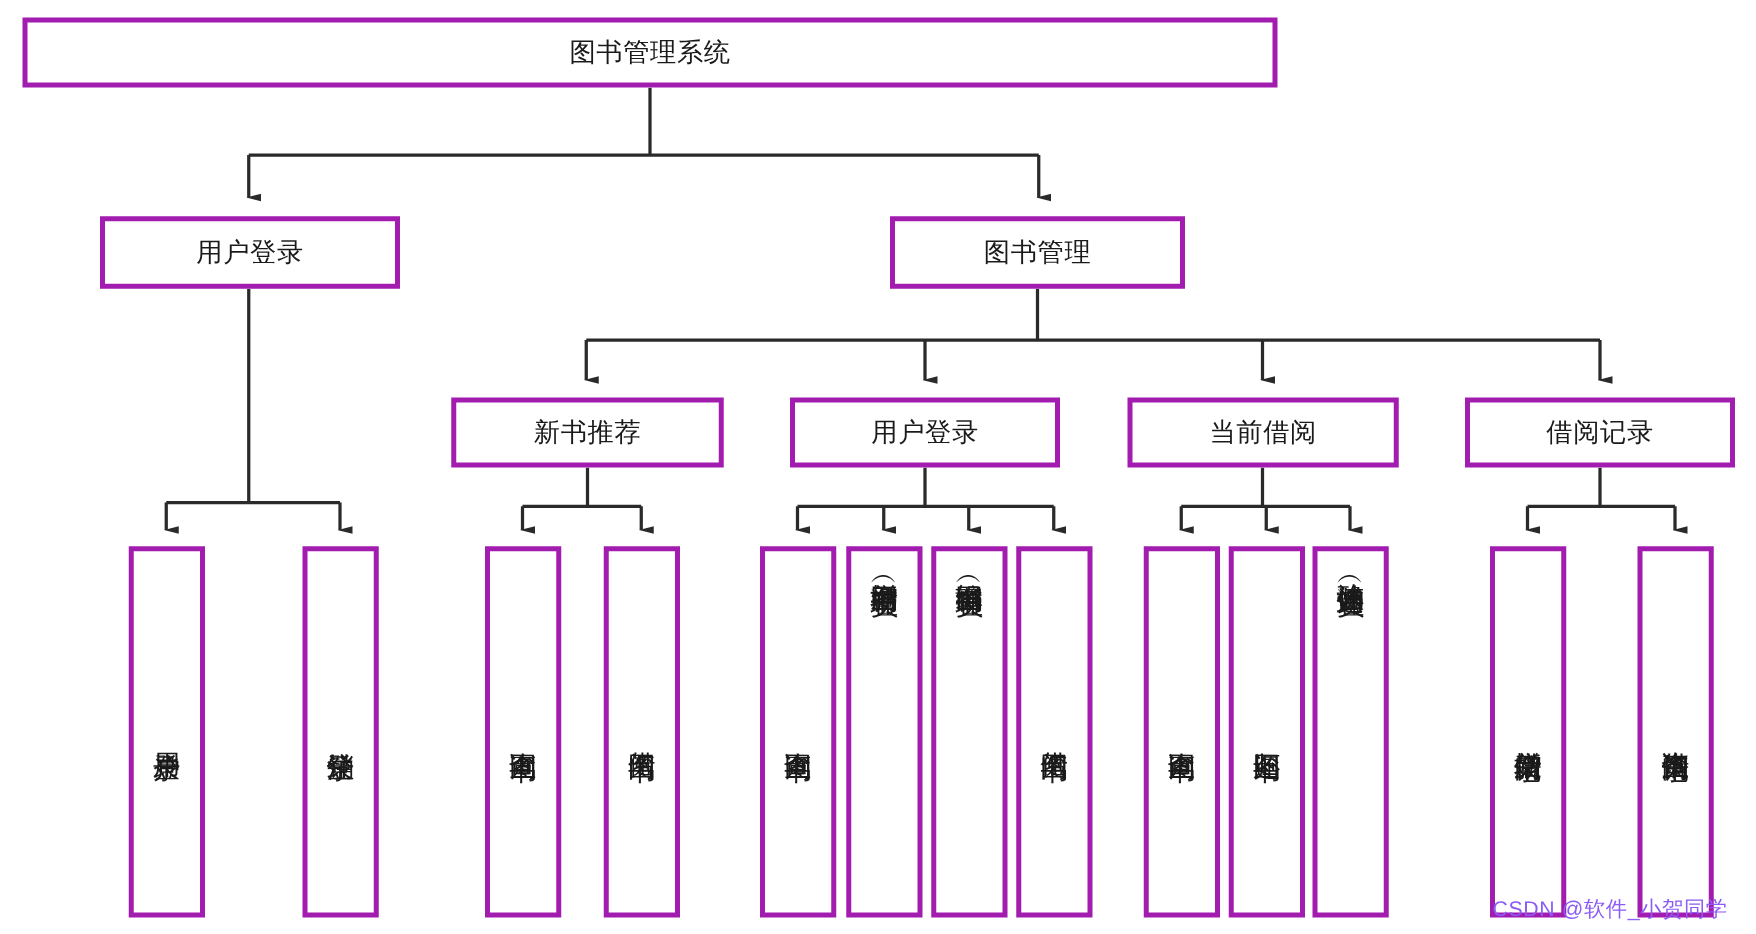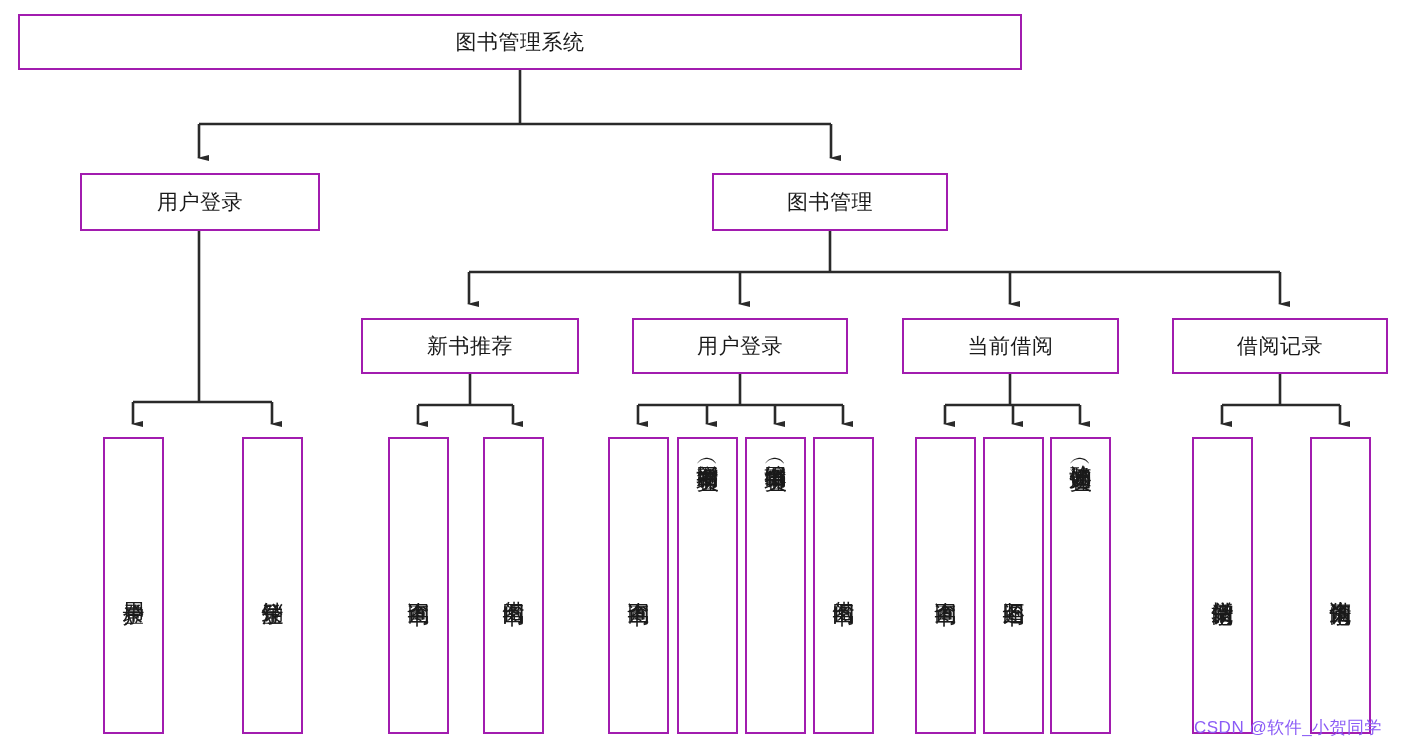--- a/index.html
+++ b/index.html
@@ -22,21 +22,21 @@
   svg.layer {
     position: absolute;
     top: 0;
     left: 0;
     width: 1405px;
     height: 747px;
   }
   .node-box {
     position: absolute;
     box-sizing: border-box;
-    border: 2px solid #a21caf;
+    border: 4px solid #a21caf;
     background: #ffffff;
     display: flex;
     align-items: center;
     justify-content: center;
     color: #1a1a1a;
   }
   .node-h {
     font-size: 21px;
     letter-spacing: 0.5px;
     white-space: nowrap;

